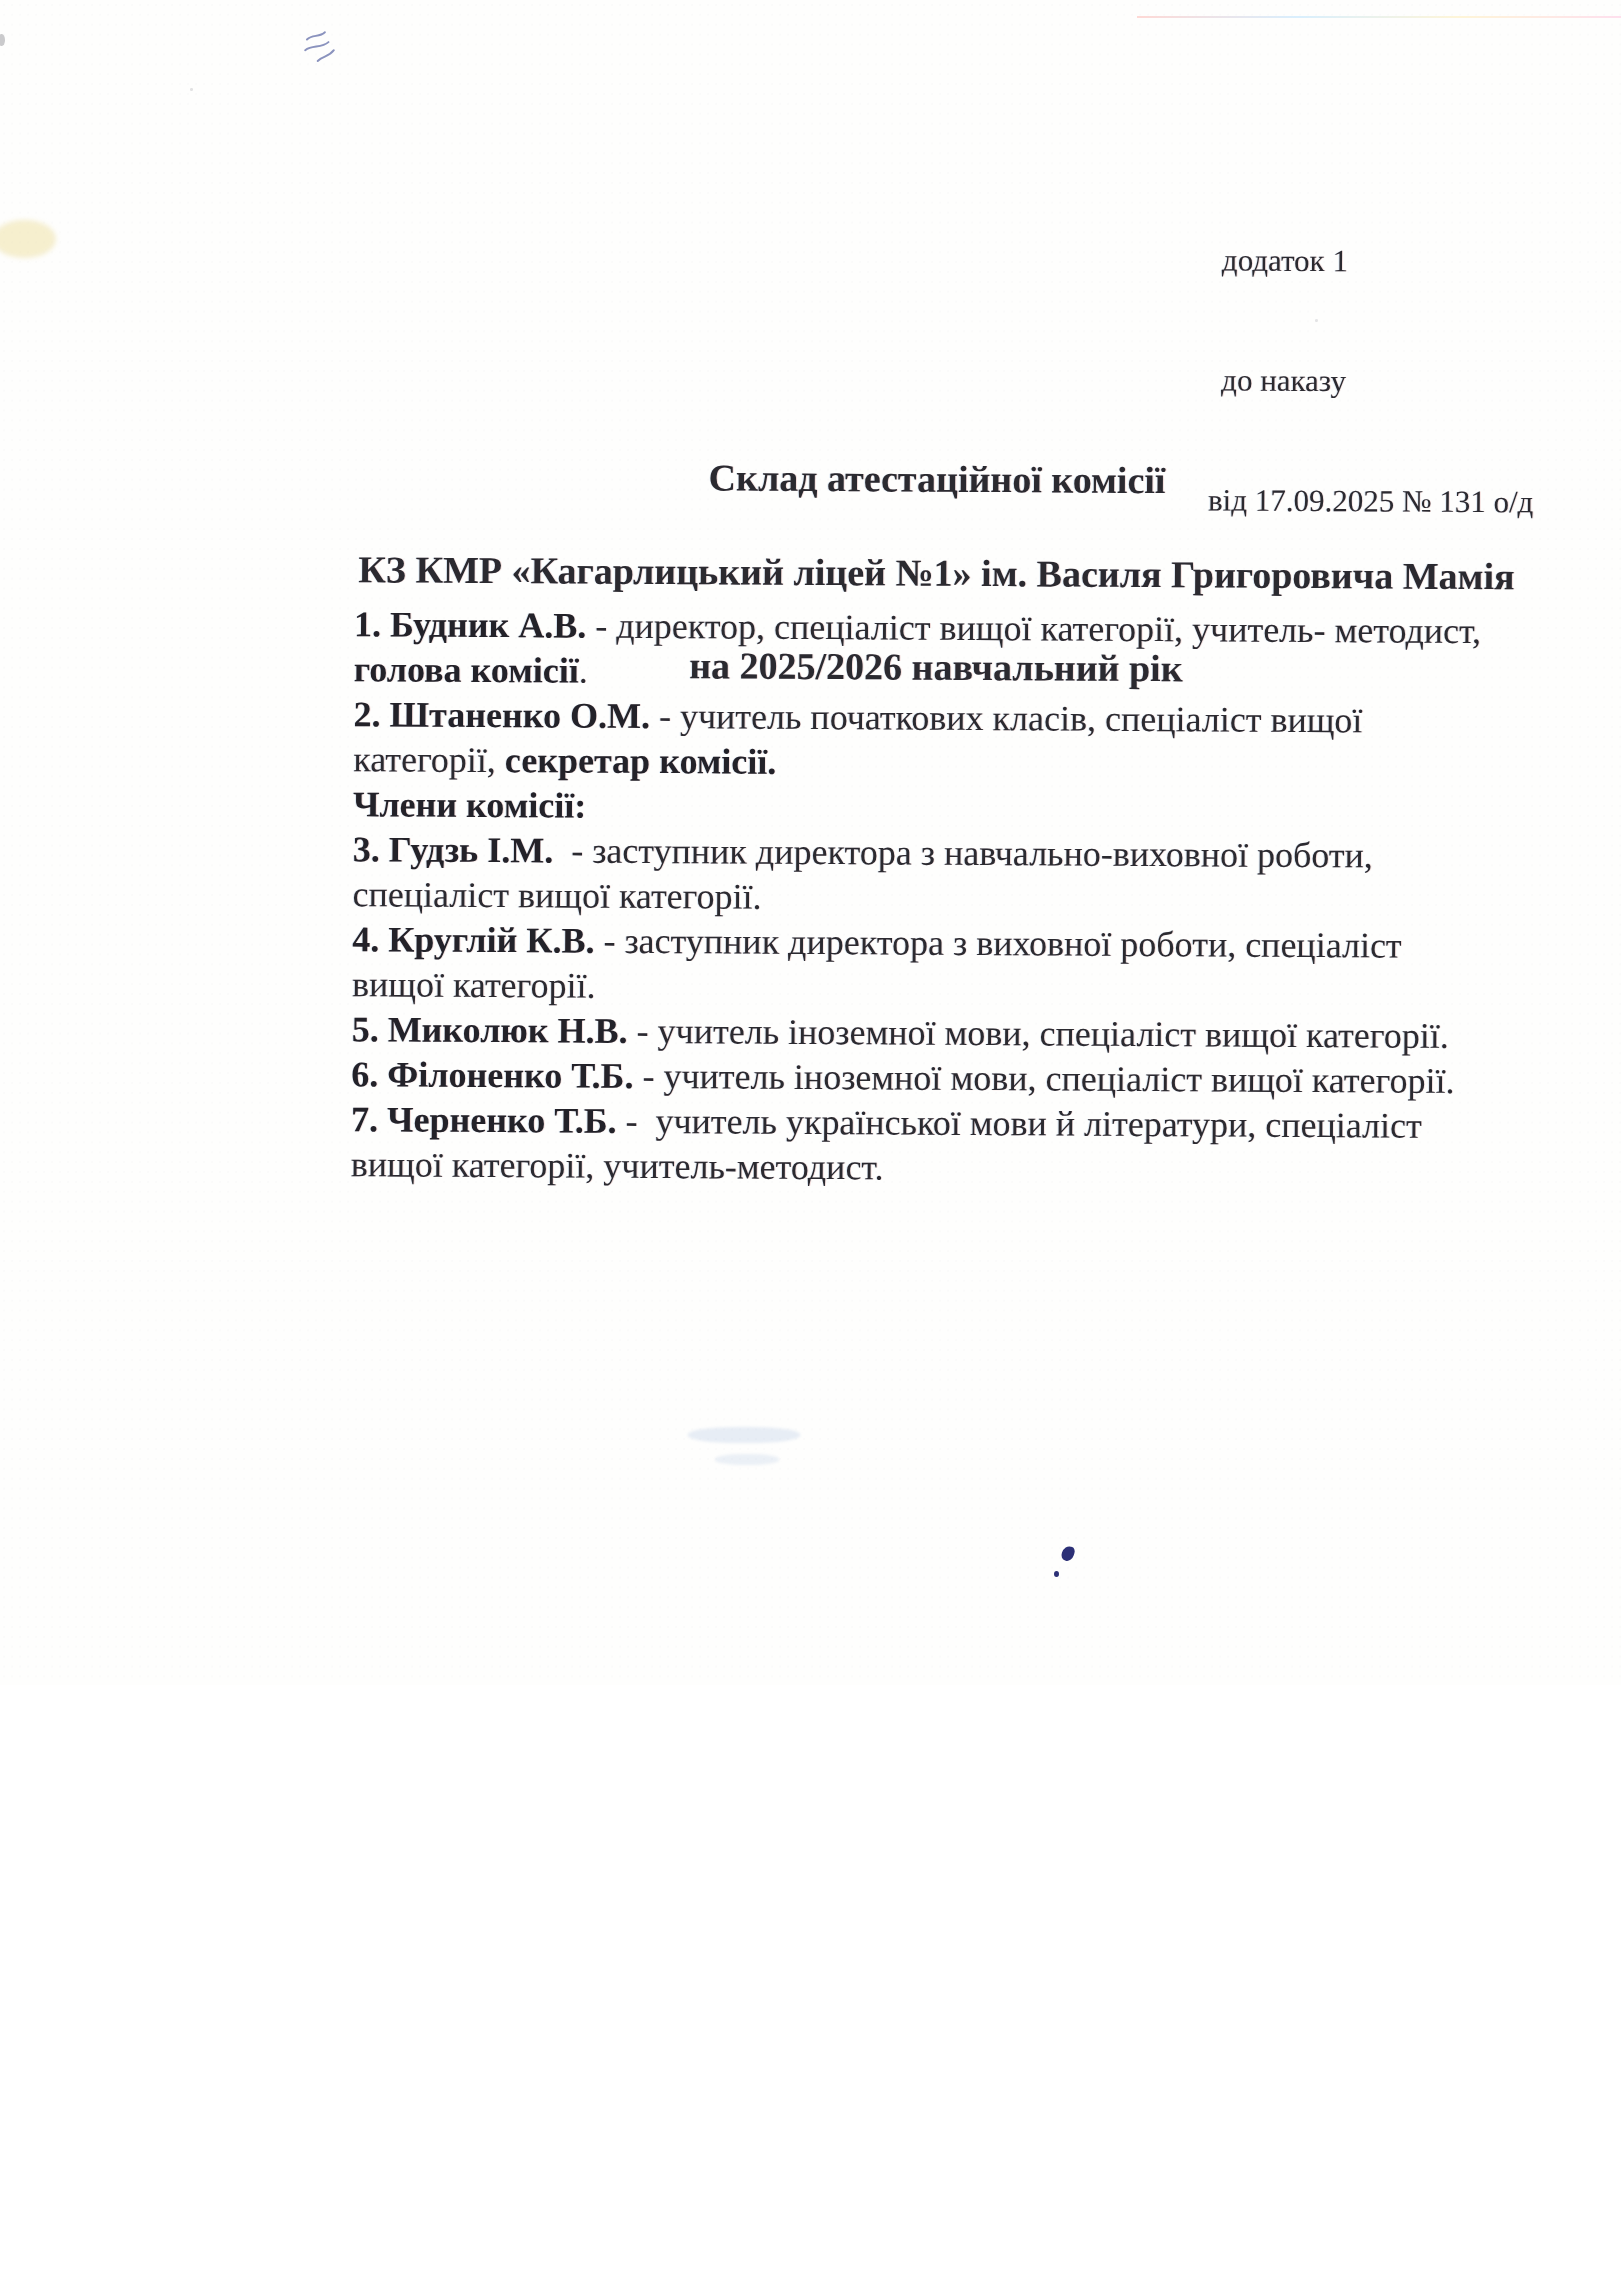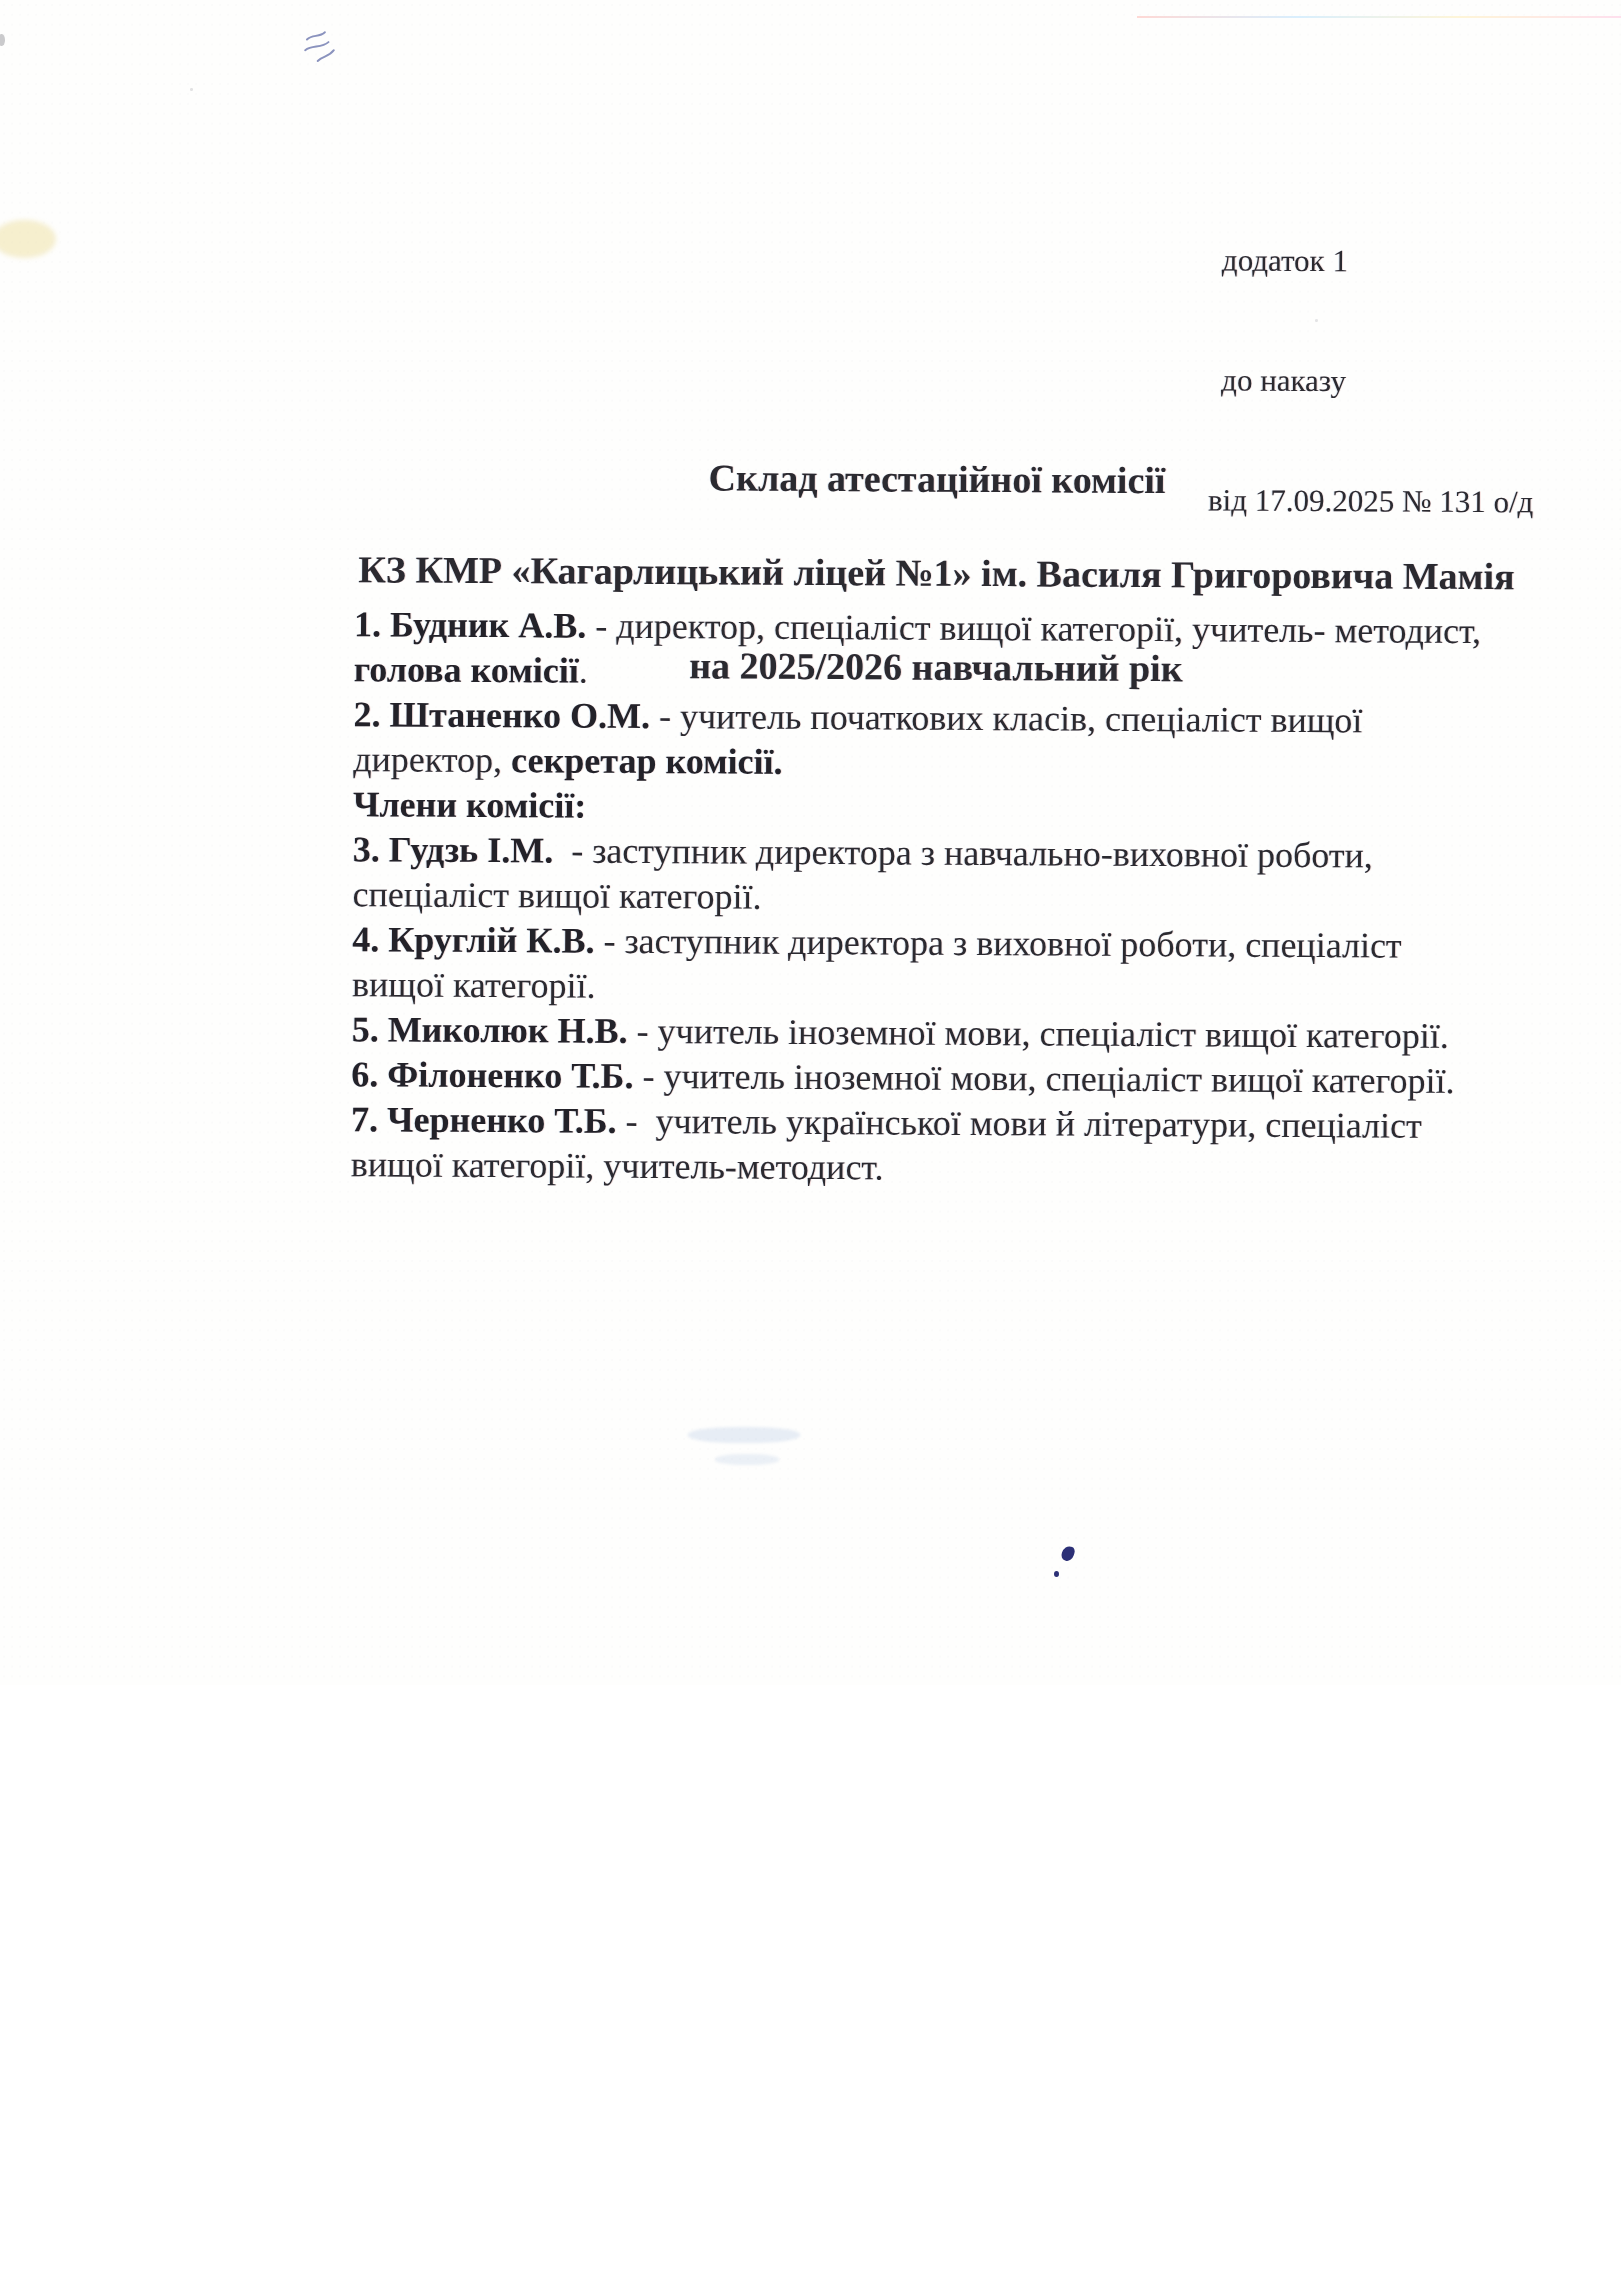--- a/index.html
+++ b/index.html
@@ -74,21 +74,21 @@
     <div class="title">
       <div>Склад атестаційної комісії</div>
       <div>КЗ КМР «Кагарлицький ліцей  №1» ім. Василя Григоровича Мамія</div>
       <div>на 2025/2026 навчальний рік</div>
     </div>
 
     <div class="members">
         <div class="mline"><span class="b">1. Будник А.В.</span><span> - директор, спеціаліст вищої категорії, учитель- методист,</span></div>
         <div class="mline"><span class="b">голова комісії</span><span>.</span></div>
         <div class="mline"><span class="b">2. Штаненко О.М.</span><span> - учитель початкових класів, спеціаліст вищої</span></div>
-        <div class="mline"><span>директор, </span><span class="b">секретар комісії.</span></div>
+        <div class="mline"><span>категорії, </span><span class="b">секретар комісії.</span></div>
         <div class="mline"><span class="b">Члени комісії:</span></div>
         <div class="mline"><span class="b">3. Гудзь І.М.</span><span>  - заступник директора з навчально-виховної роботи,</span></div>
         <div class="mline"><span>спеціаліст вищої категорії.</span></div>
         <div class="mline"><span class="b">4. Круглій К.В.</span><span> - заступник директора з виховної роботи, спеціаліст</span></div>
         <div class="mline"><span>вищої категорії.</span></div>
         <div class="mline"><span class="b">5. Миколюк Н.В.</span><span> - учитель іноземної мови, спеціаліст вищої категорії.</span></div>
         <div class="mline"><span class="b">6. Філоненко Т.Б.</span><span> - учитель іноземної мови, спеціаліст вищої категорії.</span></div>
         <div class="mline"><span class="b">7. Черненко Т.Б.</span><span> -  учитель української мови й літератури, спеціаліст</span></div>
         <div class="mline"><span>вищої категорії, учитель-методист.</span></div>
       </div>

